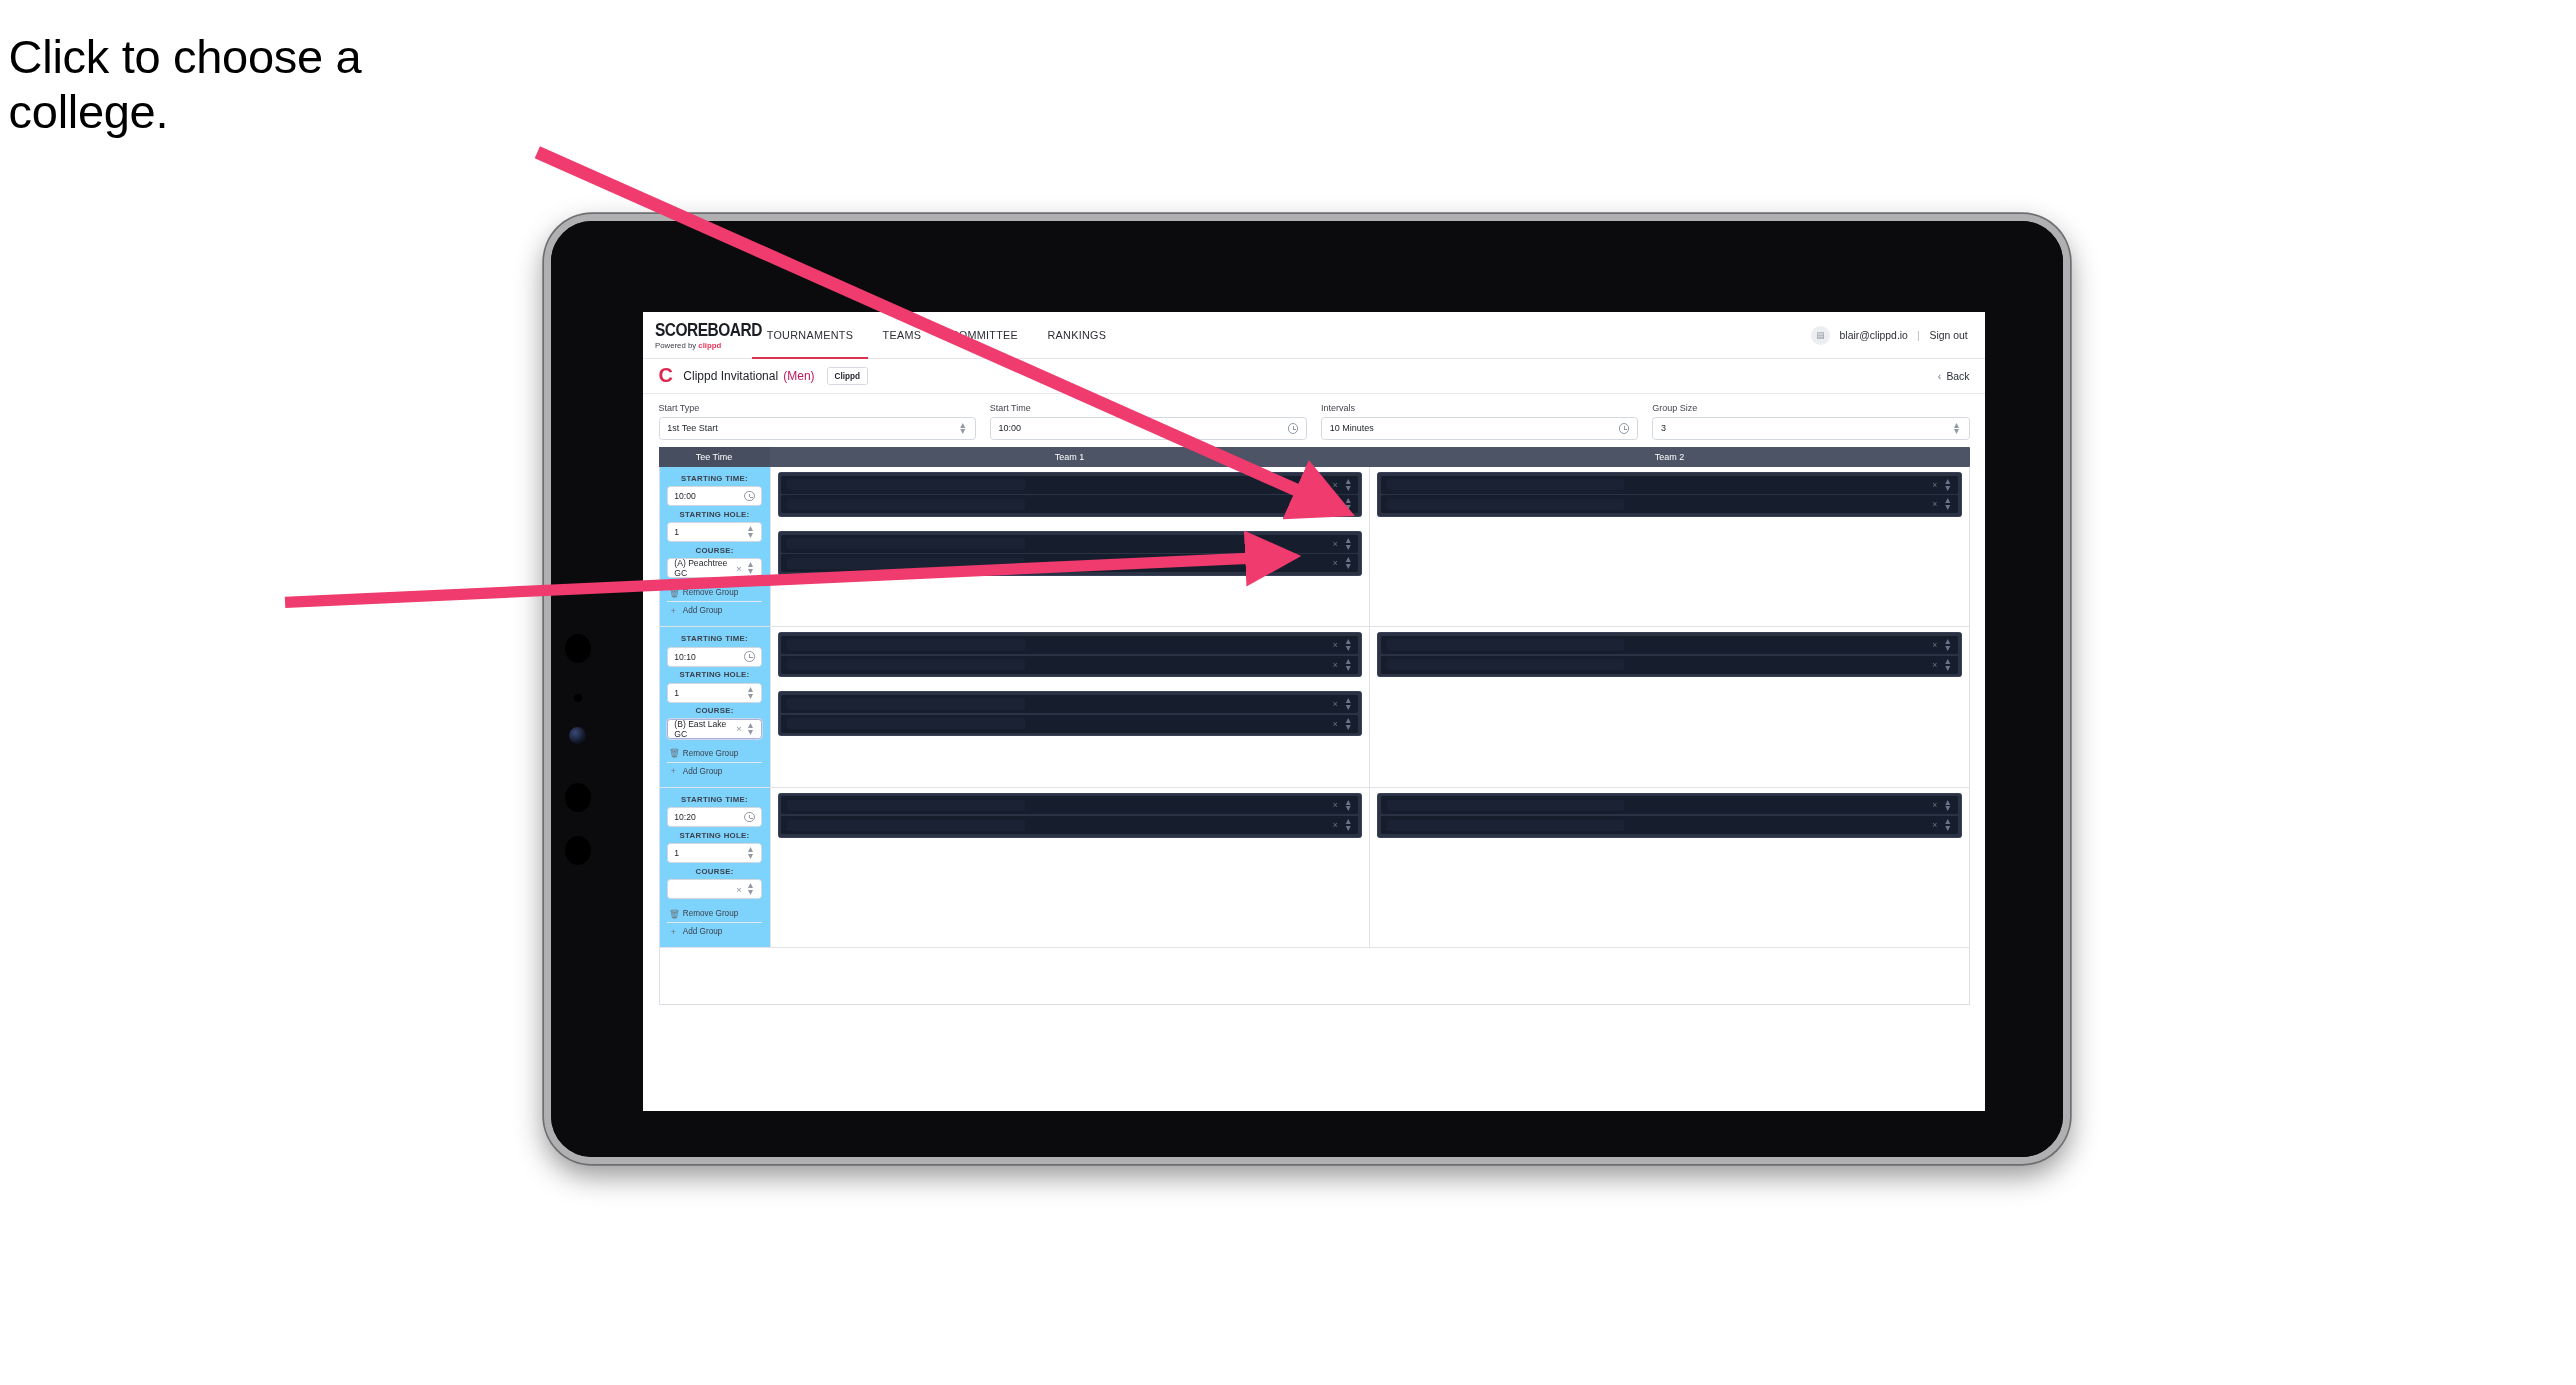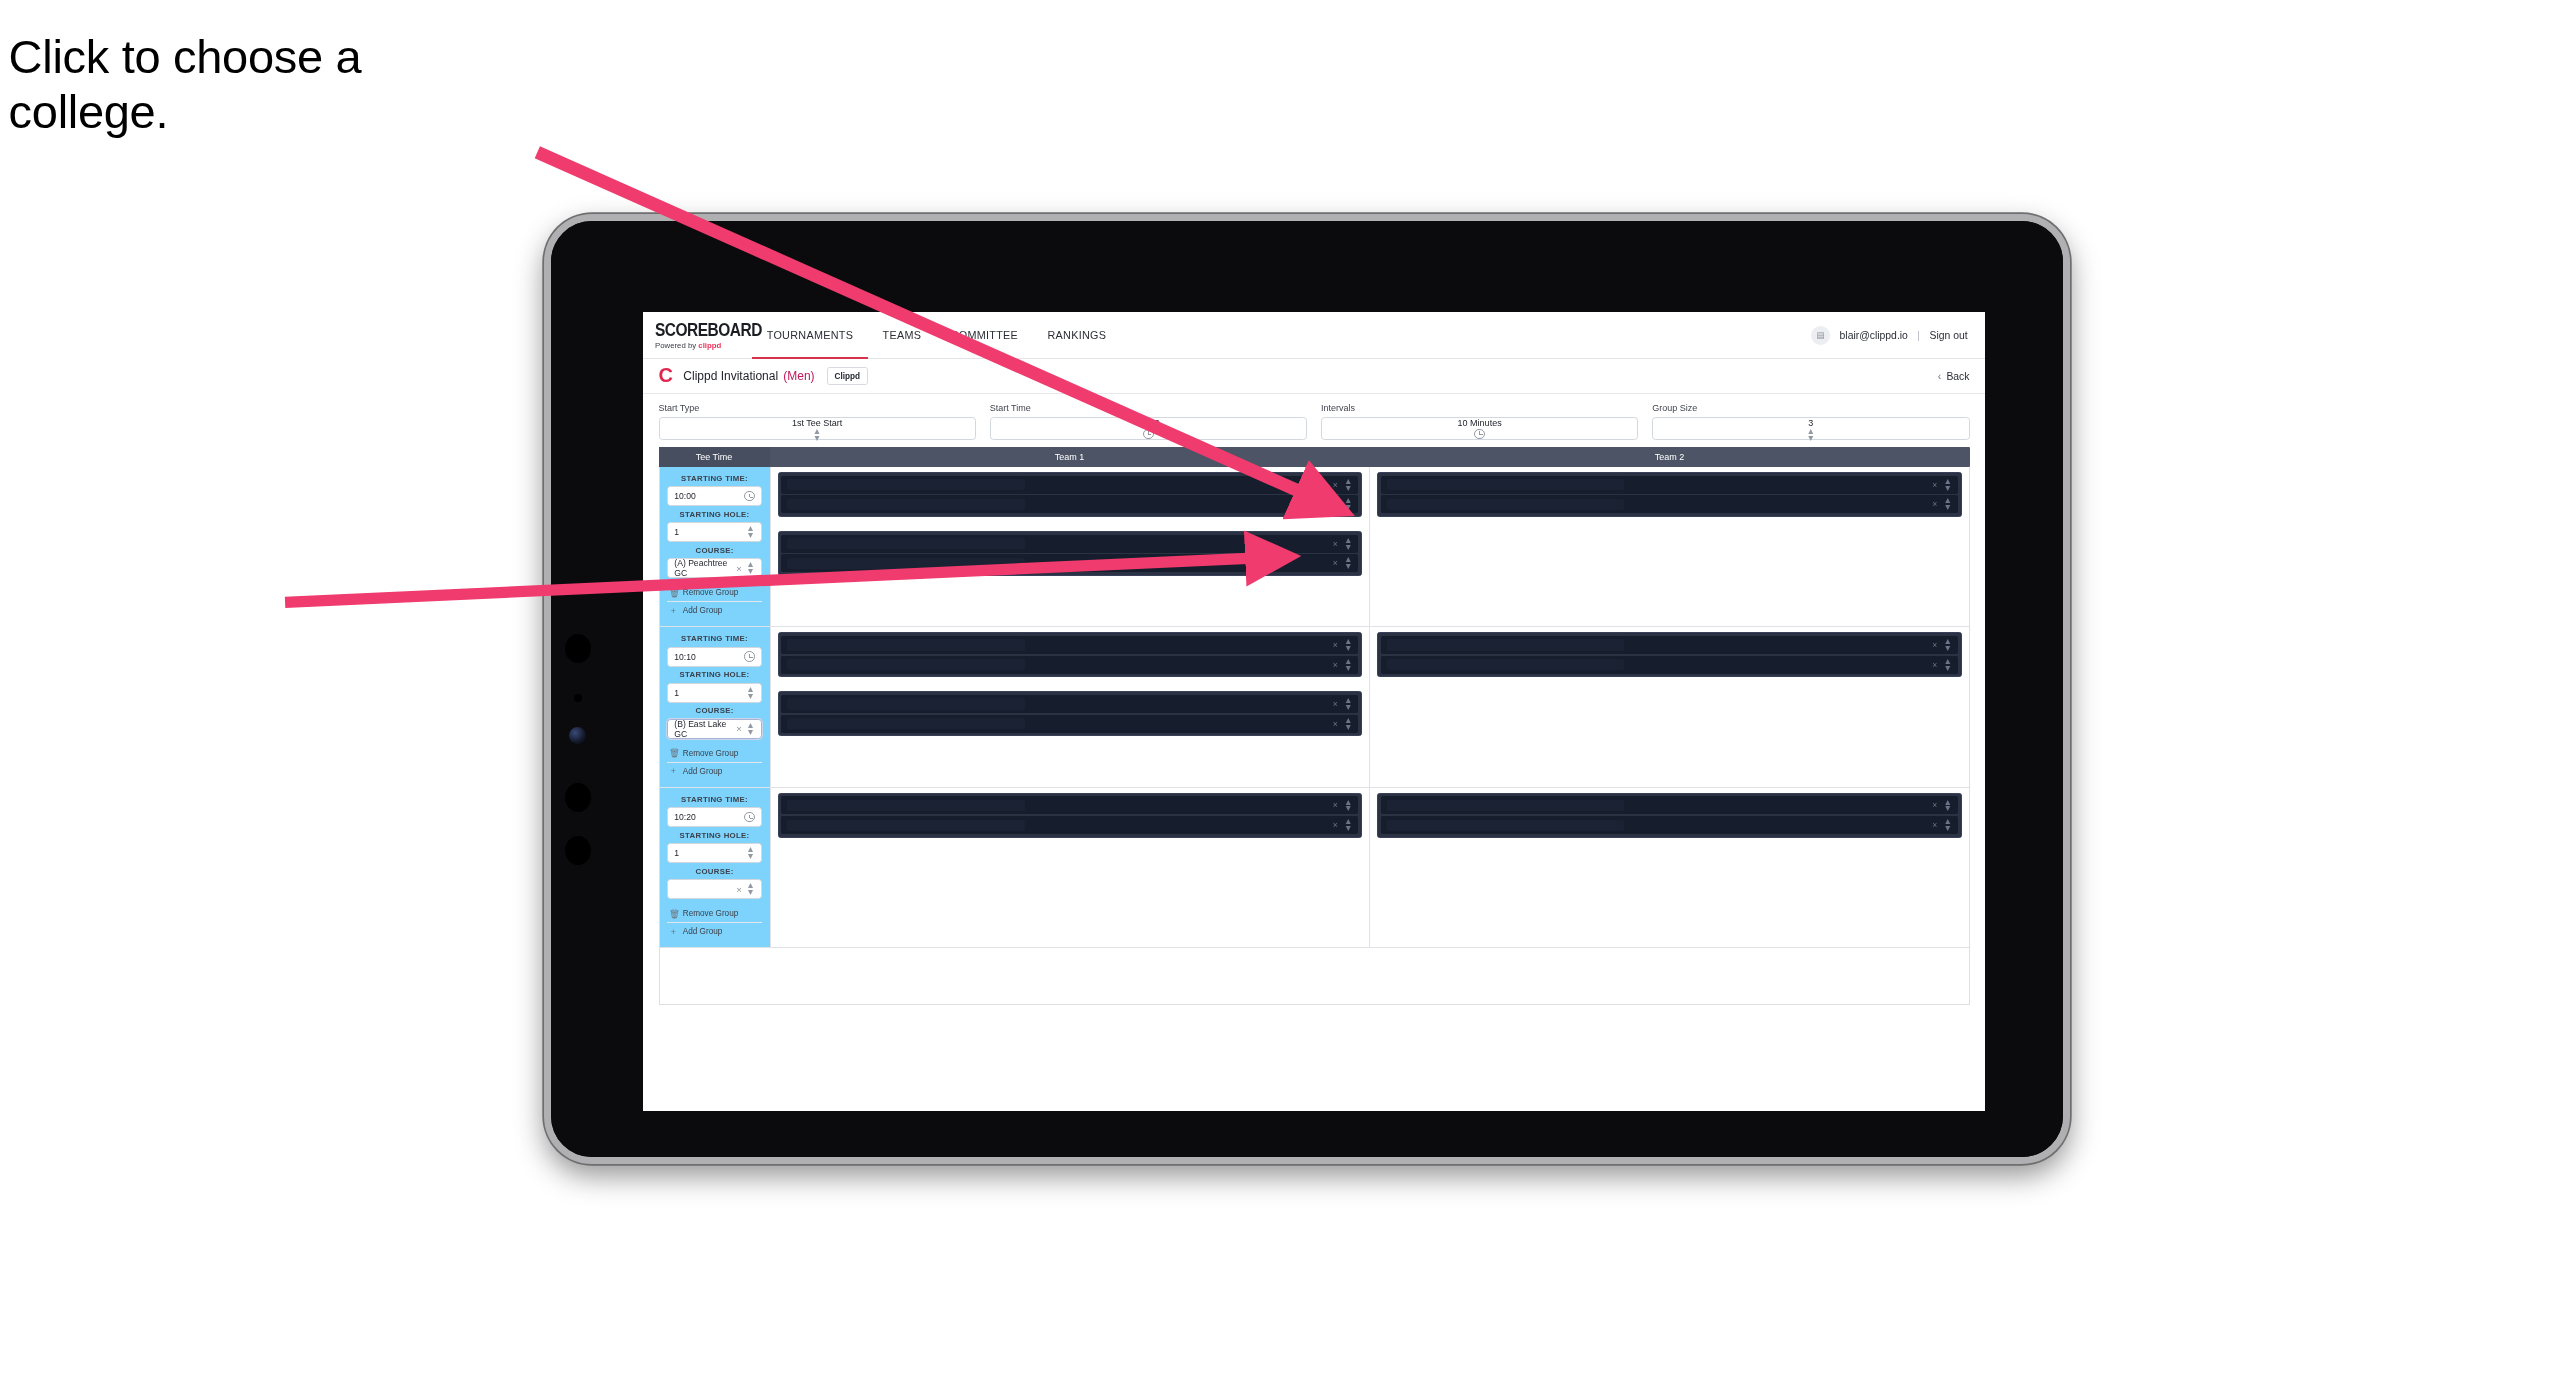--- a/index.html
+++ b/index.html
@@ -119,21 +119,20 @@
 
   
   .filters { display:flex; gap:0; padding:8.6px 15.5px 7px; background:#fff; }
   .fcell { flex:1; padding-right:14px; }
   .fcell:last-child { padding-right:0; }
   .flabel { font-size:9px; color:#41454e; margin-bottom:4.3px; display:block; }
   .fbox {
     height:23px; border:0.9px solid #d3d7de; border-radius:3.5px; background:#fff;
     display:flex; align-items:center; padding:0 7.8px; font-size:9px; color:#23262e;
     cursor:pointer;
-    flex-direction:column;
   }
   .fbox .val { flex:1; }
   .updown { color:#9399a3; font-size:8.6px; line-height:.8; display:flex; flex-direction:column; }
   .clockic {
     width:10.4px;height:10.4px;border:1.1px solid #9399a3;border-radius:50%;
     position:relative;
   }
   .clockic:before{content:"";position:absolute;left:3.9px;top:1.7px;width:1px;height:3.5px;background:#9399a3;}
   .clockic:after{content:"";position:absolute;left:4.3px;top:4.7px;width:2.9px;height:1px;background:#9399a3;}
 

